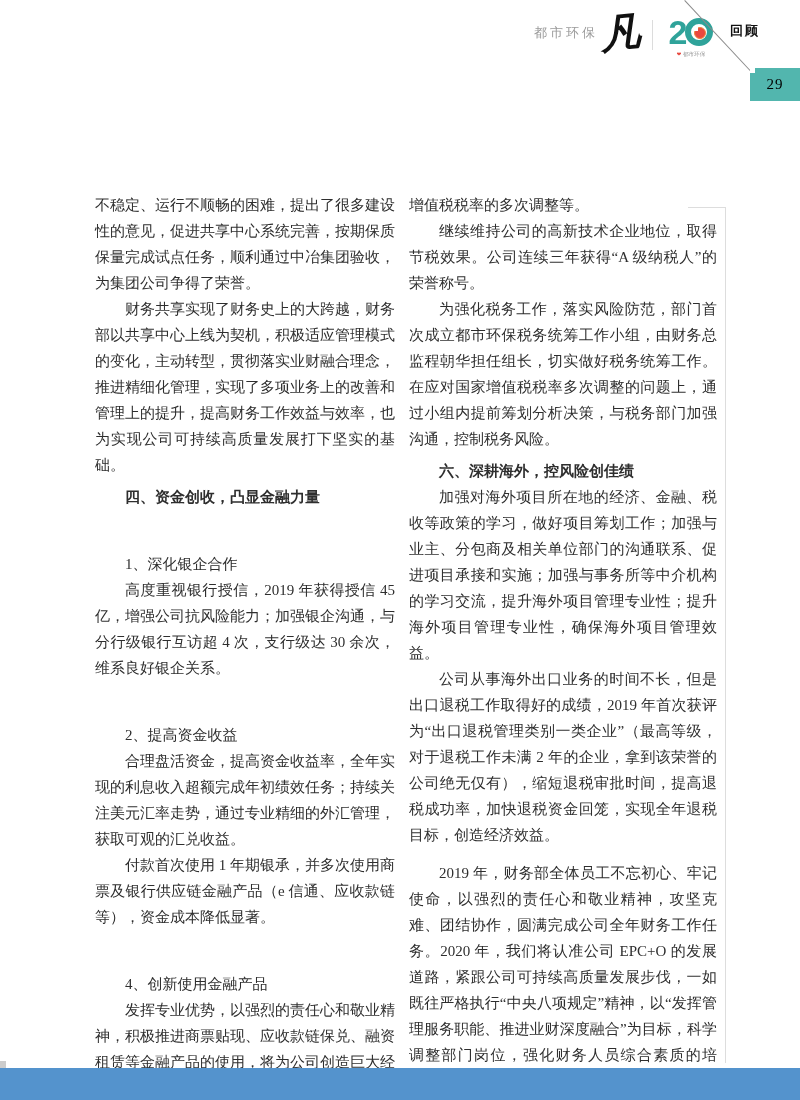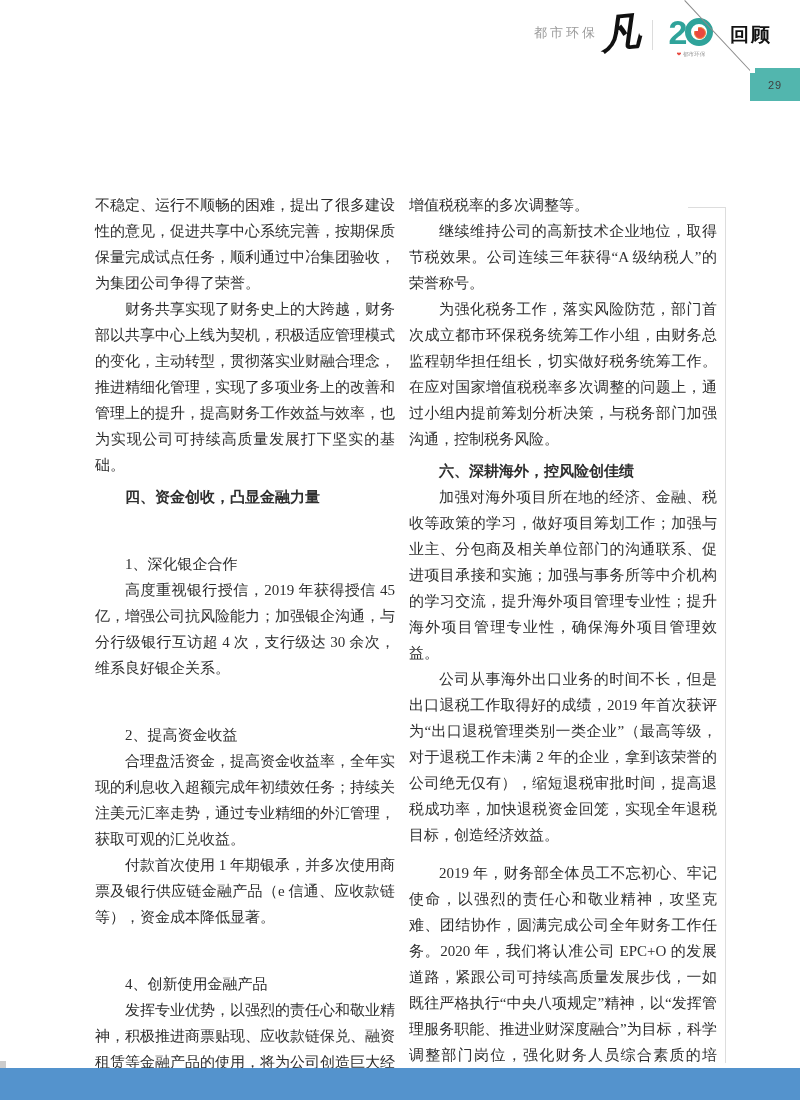--- a/index.html
+++ b/index.html
@@ -40,35 +40,35 @@
   .logo-zero .seal-core{
     position:absolute;left:3px;top:3px;width:4px;height:4px;background:#ffffff;
   }
   .logo-caption{
     font-size:9px;transform:scale(0.62);transform-origin:center top;
     color:#9a9a9a;white-space:nowrap;
     font-family:"Liberation Sans","DejaVu Sans",sans-serif;
   }
   .logo-caption .heart{color:#e8483f;}
   .section-label{
-    position:absolute;left:730px;top:22px;font-size:19px;font-weight:bold;color:#111;
+    position:absolute;left:730px;top:22px;font-size:13px;font-weight:bold;color:#111;
     font-family:"Liberation Sans","DejaVu Sans",sans-serif;letter-spacing:2px;text-align:right;
   }
   .diag-line{
     position:absolute;left:685px;top:0;width:99px;height:1px;background:#8a8a8a;
     transform:rotate(47deg);transform-origin:0 0;
   }
   .page-tab{
     position:absolute;left:750px;top:68px;width:50px;height:33px;background:#52b6ae;
     display:flex;align-items:center;justify-content:center;
   }
   .page-tab .notch{position:absolute;left:0;top:0;width:5px;height:5px;background:#ffffff;}
   .page-tab .num{
-    color:#404040;font-size:11px;letter-spacing:1px;
-    font-family:Liberation Sans, sans-serif;
+    color:#000000;font-size:15px;letter-spacing:1px;
+    font-family:Liberation Serif, serif;
   }
   
   .rule-v{position:absolute;left:725px;top:207px;width:1px;height:856px;background:#dddddd;}
   .rule-h{position:absolute;left:688px;top:207px;width:37px;height:1px;background:#dddddd;}
   
   .columns{
     position:absolute;left:95px;top:192px;width:622px;display:flex;gap:14px;
   }
   .col{font-size:15px;line-height:26px;}
   .col-left{width:300px;}

